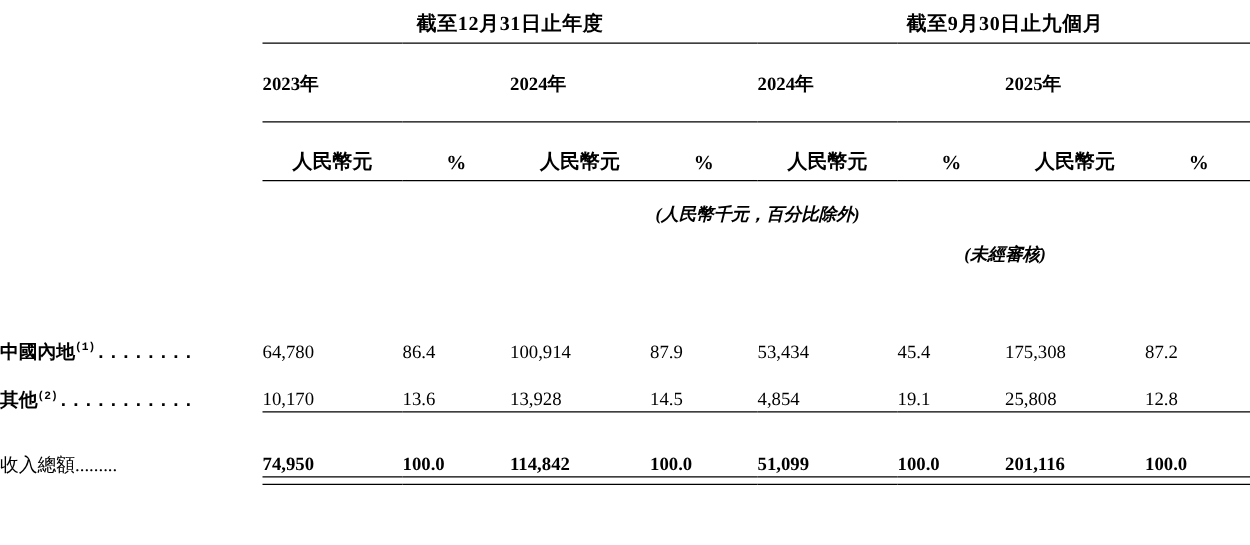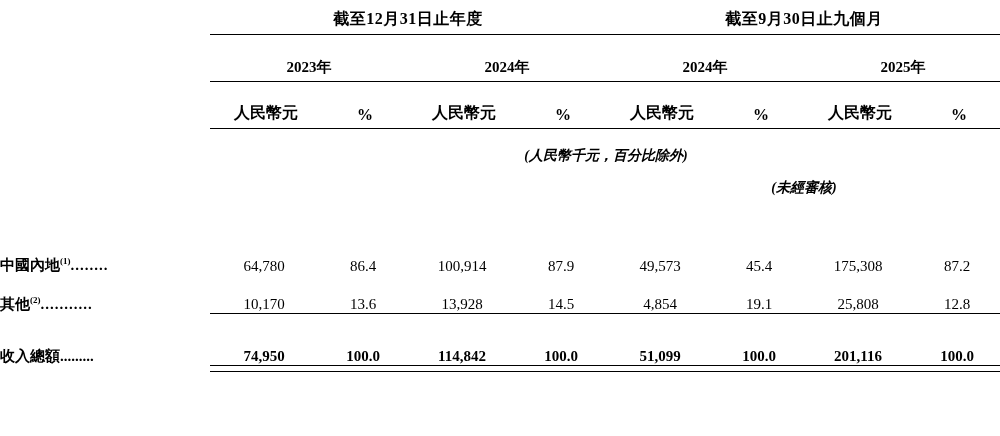--- a/index.html
+++ b/index.html
@@ -41,24 +41,24 @@
     font-weight: bold;
     letter-spacing: 0.5px;
     padding-bottom: 4px;
     border-bottom: 1.2px solid #000;
   }
   .grp-head-row td { height: 30px; }
 
   .spacer-row td { height: 12px; }
 
   .yr-head {
-    text-align: center;
+    text-align: left;
     font-size: 15px;
     font-weight: bold;
-    padding-bottom: 4px;
+    padding-bottom: 20px;
     border-bottom: 1.2px solid #000;
     font-family: Liberation Serif, serif;
   }
   .yr-head-row td { height: 30px; }
 
   .unit-head {
     text-align: center;
     font-size: 16px;
     padding-bottom: 4px;
     border-bottom: 1.2px solid #000;
@@ -83,47 +83,48 @@
     padding-top: 2px;
   }
 
   .gap-row td { height: 40px; }
 
   .row-label {
     font-size: 15px;
     font-weight: bold;
     white-space: nowrap;
     overflow: hidden;
+    font-family: Liberation Mono, monospace;
   }
   .row-label .dots {
     font-weight: bold;
     letter-spacing: 1px;
   }
   sup {
     font-size: 9px;
     vertical-align: super;
   }
   .num {
-    text-align: center;
+    text-align: left;
     font-size: 15px;
     padding-right: 4px;
     font-weight: normal;
   }
   .data-row td { height: 38px; }
 
   .sub-rule td { height: 1px; padding: 0; }
   .sub-rule .ruled {
     border-top: 1.1px solid #000;
     height: 1px;
     font-size: 0; line-height: 0;
   }
 
   .total-row td {
     height: 40px;
-    font-weight: bold;
+    font-weight: normal;
   }
   .total-row .num { font-weight: bold; }
   .total-label { font-size: 15px; font-weight: bold; white-space: nowrap; }
 
   .dbl-rule td { padding: 0; height: 6px; }
   .dbl-rule .ruled {
     border-top: 1.2px solid #000;
     border-bottom: 1.2px solid #000;
     height: 3px;
     font-size: 0; line-height: 0;
@@ -193,21 +194,21 @@
       <tr class="gap-row">
         <td colspan="9"></td>
       </tr>
 
       <tr class="data-row">
         <td class="row-label"><span>中國內地</span><sup>(1)</sup><span class="dots">........</span></td>
         <td class="num">64,780</td>
         <td class="num">86.4</td>
         <td class="num">100,914</td>
         <td class="num">87.9</td>
-        <td class="num">49,573</td>
+        <td class="num">53,434</td>
         <td class="num">45.4</td>
         <td class="num">175,308</td>
         <td class="num">87.2</td>
       </tr>
 
       <tr class="data-row">
         <td class="row-label"><span>其他</span><sup>(2)</sup><span class="dots">...........</span></td>
         <td class="num">10,170</td>
         <td class="num">13.6</td>
         <td class="num">13,928</td>

